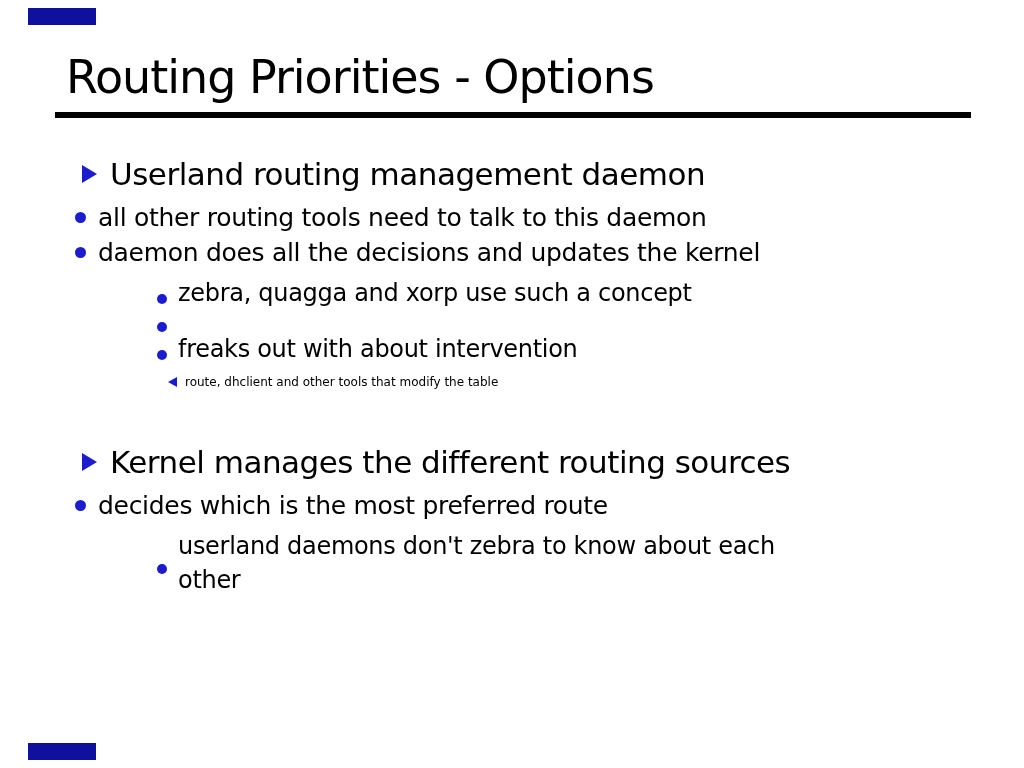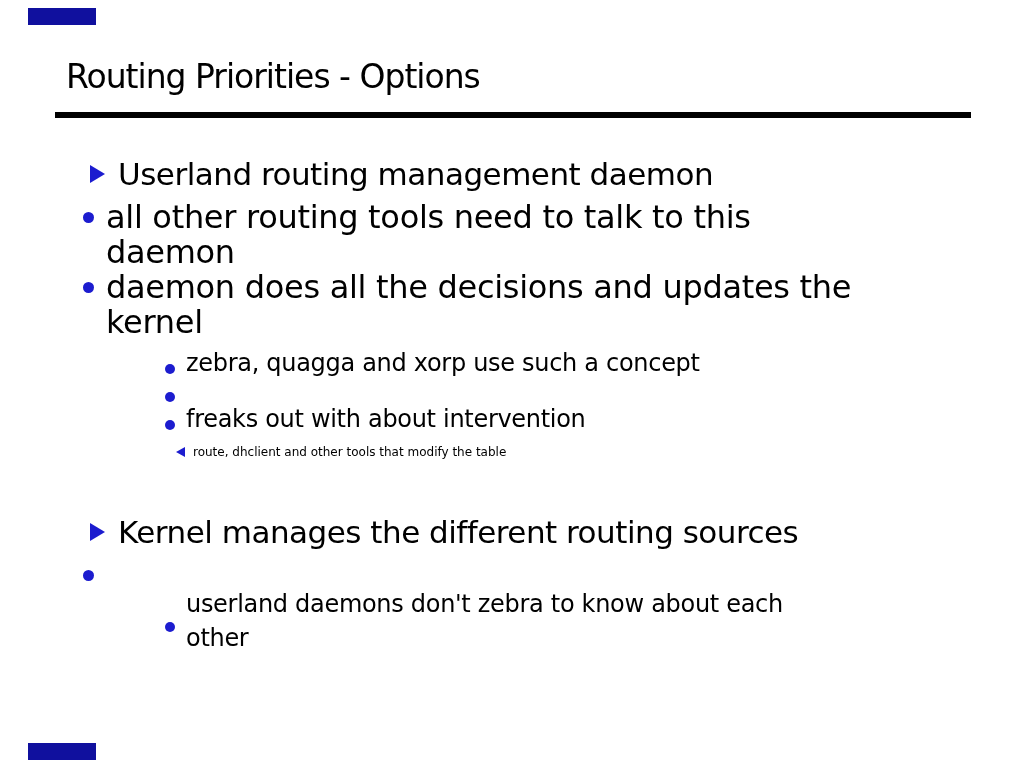--- a/index.html
+++ b/index.html
@@ -14,35 +14,35 @@
 
   .corner-bar {
     position: absolute; left: 28px; width: 68px; height: 17px;
     background: var(--bar-blue, #10109e);
   }
   .corner-bar.top { top: 8px; }
   .corner-bar.bottom { top: 743px; }
 
   .title {
     position: absolute; left: 66px; top: 54px;
-    font-size: 33px; line-height: 46px; letter-spacing: -1px;
+    font-size: 46px; line-height: 46px; letter-spacing: -1px;
     white-space: nowrap; color: #000;
   }
   .rule {
     position: absolute; left: 55px; top: 112px;
     width: 916px; height: 6px; background: #000;
   }
 
-  .content { position: absolute; left: 12px; top: 154px; width: 862px; }
+  .content { position: absolute; left: 4px; top: 154px; width: 862px; }
 
   .li { display: flex; align-items: flex-start; }
   .li .txt { white-space: pre-line; }
 
   .l1 { padding-left: 78px; font-size: 31px; line-height: 40px; letter-spacing: -0.5px; margin-bottom: 6px; }
-  .l2 { padding-left: 71px; font-size: 32px; line-height: 35px; letter-spacing: -0.3px; }
+  .l2 { padding-left: 71px; font-size: 25px; line-height: 35px; letter-spacing: -0.3px; }
   .l3 { padding-left: 153px; font-size: 24px; line-height: 34px; letter-spacing: -0.3px; align-items: center; }
   .l4 { padding-left: 164px; font-size: 12px; line-height: 24px; margin-top: 4px; }
 
   .l3-group { margin-top: 6px; }
   .section-2 { margin-top: 48px; }
 
   .b-tri {
     width: 0; height: 0; flex: none;
     border-top: 9px solid transparent;
     border-bottom: 9px solid transparent;
@@ -111,20 +111,21 @@
     </div>
 
     <div class="section-2">
       <div class="li l1">
         <span class="b-tri"></span>
         <span class="txt">Kernel manages the different routing sources</span>
       </div>
 
       <div class="li l2">
         <span class="b-dot"></span>
+        <span class="txt">decides which is the most preferred route</span>
       </div>
 
       <div class="l3-group">
         <div class="li l3">
           <span class="b-dot"></span>
           <span class="txt">userland daemons don't zebra to know about each
 other</span>
         </div>
       </div>
     </div>

